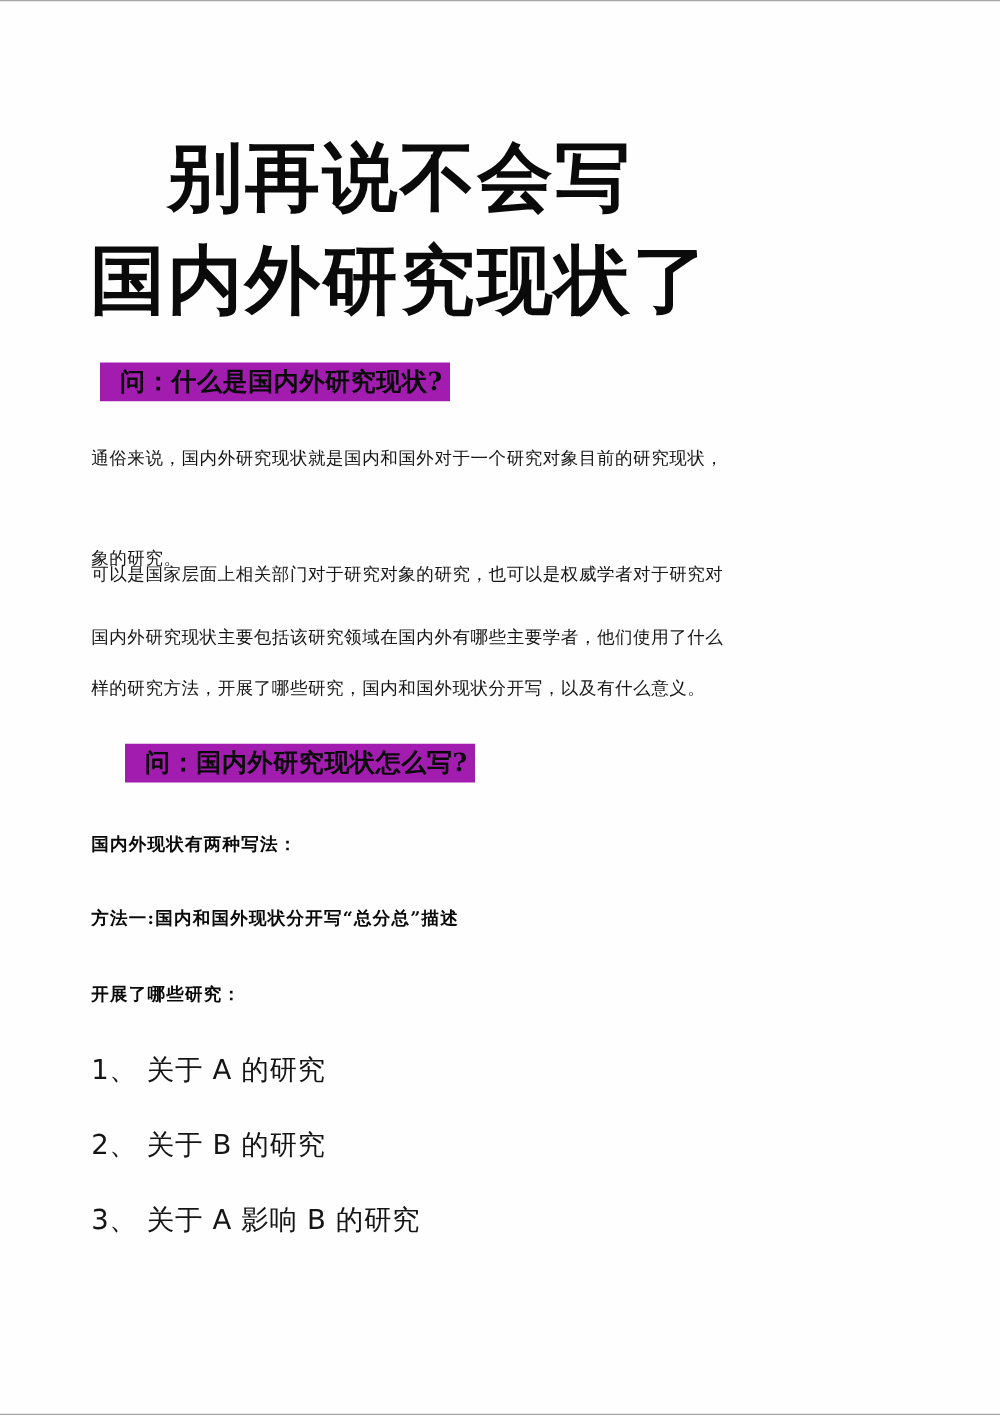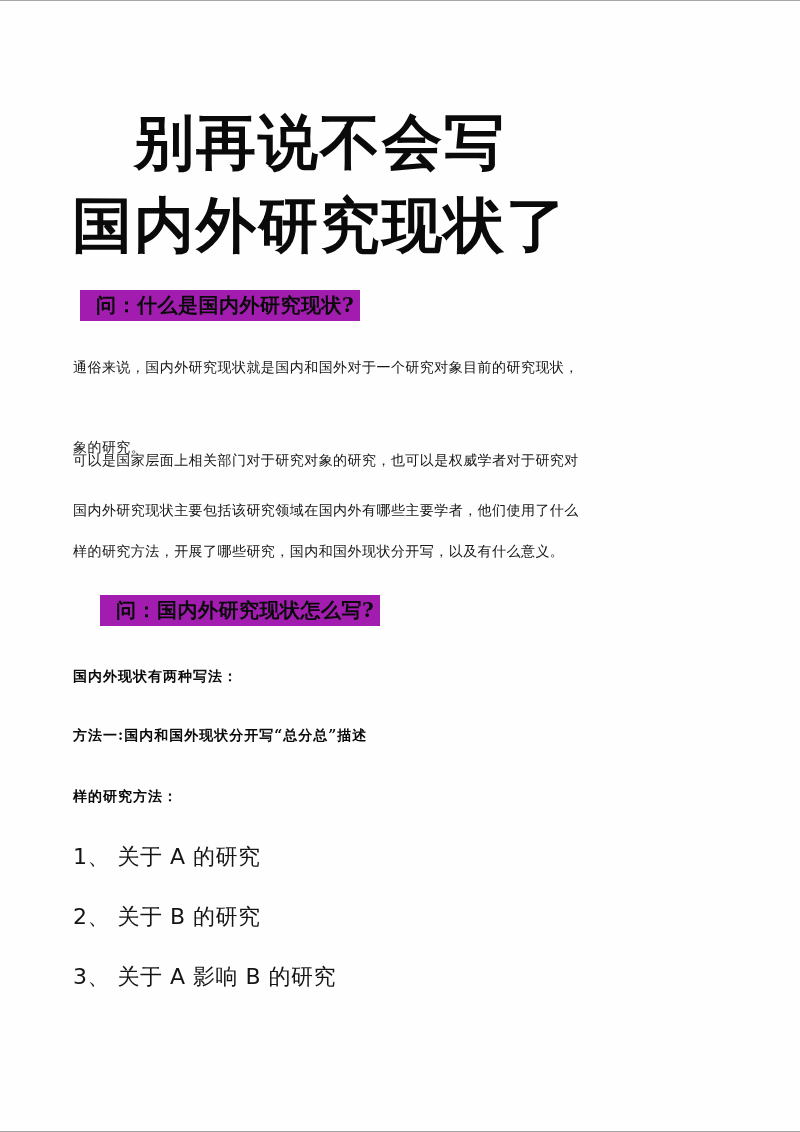--- a/index.html
+++ b/index.html
@@ -86,19 +86,19 @@
 <div class="line" style="top:407px;margin-top:40px;">可以是国家层面上相关部门对于研究对象的研究，也可以是权威学者对于研究对</div>
 <div class="line" style="top:434px;">象的研究。</div>
 
 <div class="line" style="top:497px;">国内外研究现状主要包括该研究领域在国内外有哪些主要学者，他们使用了什么</div>
 <div class="line" style="top:538px;">样的研究方法，开展了哪些研究，国内和国外现状分开写，以及有什么意义。</div>
 
 <div class="question q2">问：国内外研究现状怎么写?</div>
 
 <div class="line bold" style="top:663px;">国内外现状有两种写法：</div>
 <div class="line bold" style="top:722px;">方法一:国内和国外现状分开写“总分总”描述</div>
-<div class="line bold" style="top:783px;">样的研究方法：</div>
+<div class="line bold" style="top:783px;">开展了哪些研究：</div>
 
 <div class="line list" style="top:844px;">1、 关于 A 的研究</div>
 <div class="line list" style="top:904px;">2、 关于 B 的研究</div>
 <div class="line list" style="top:964px;">3、 关于 A 影响 B 的研究</div>
 
 <div class="edge-bottom"></div>
 
 </body></html>

